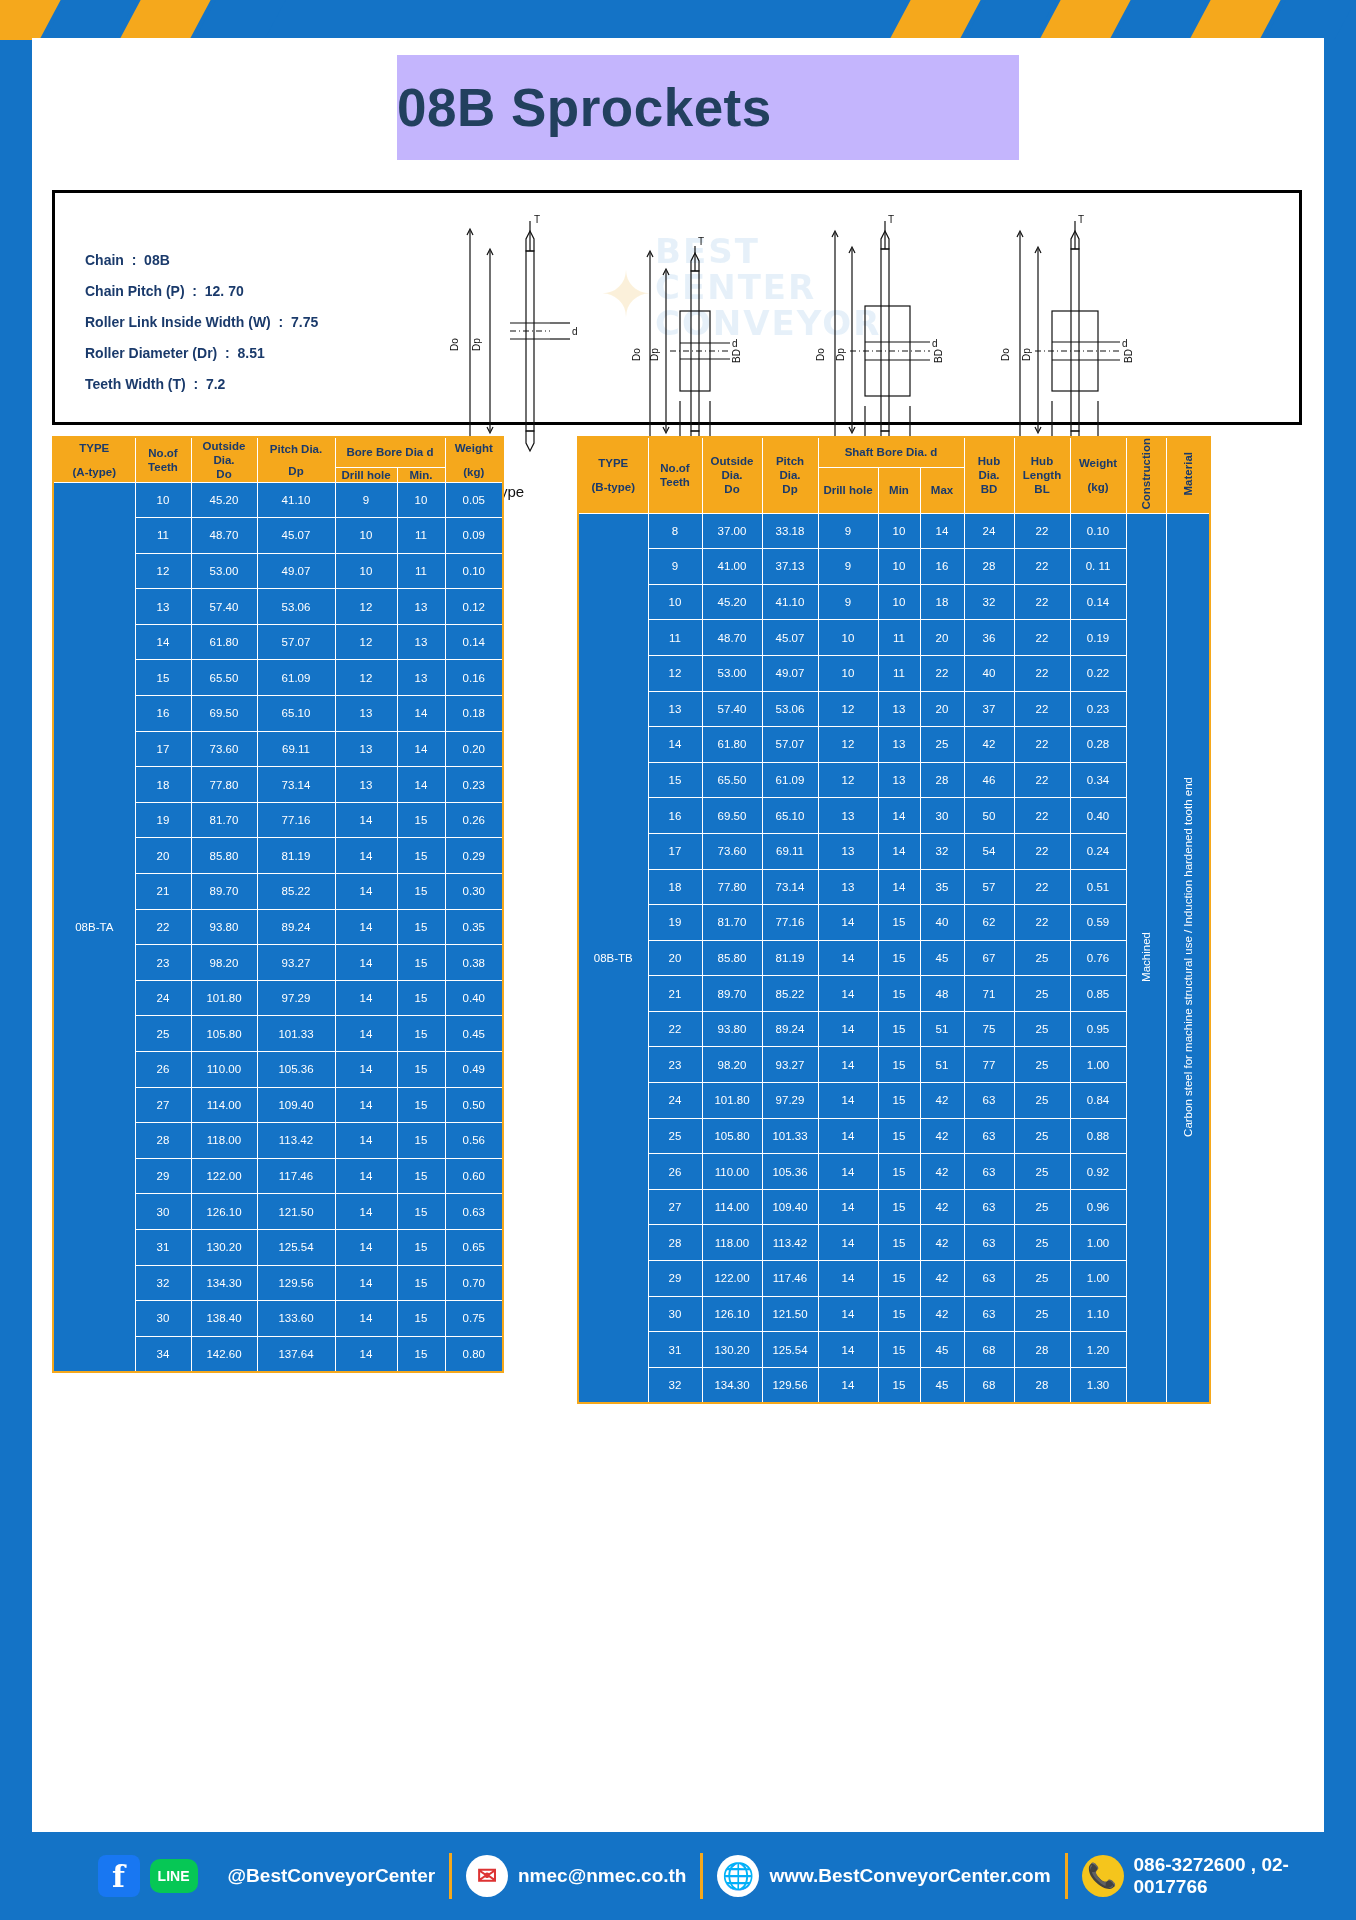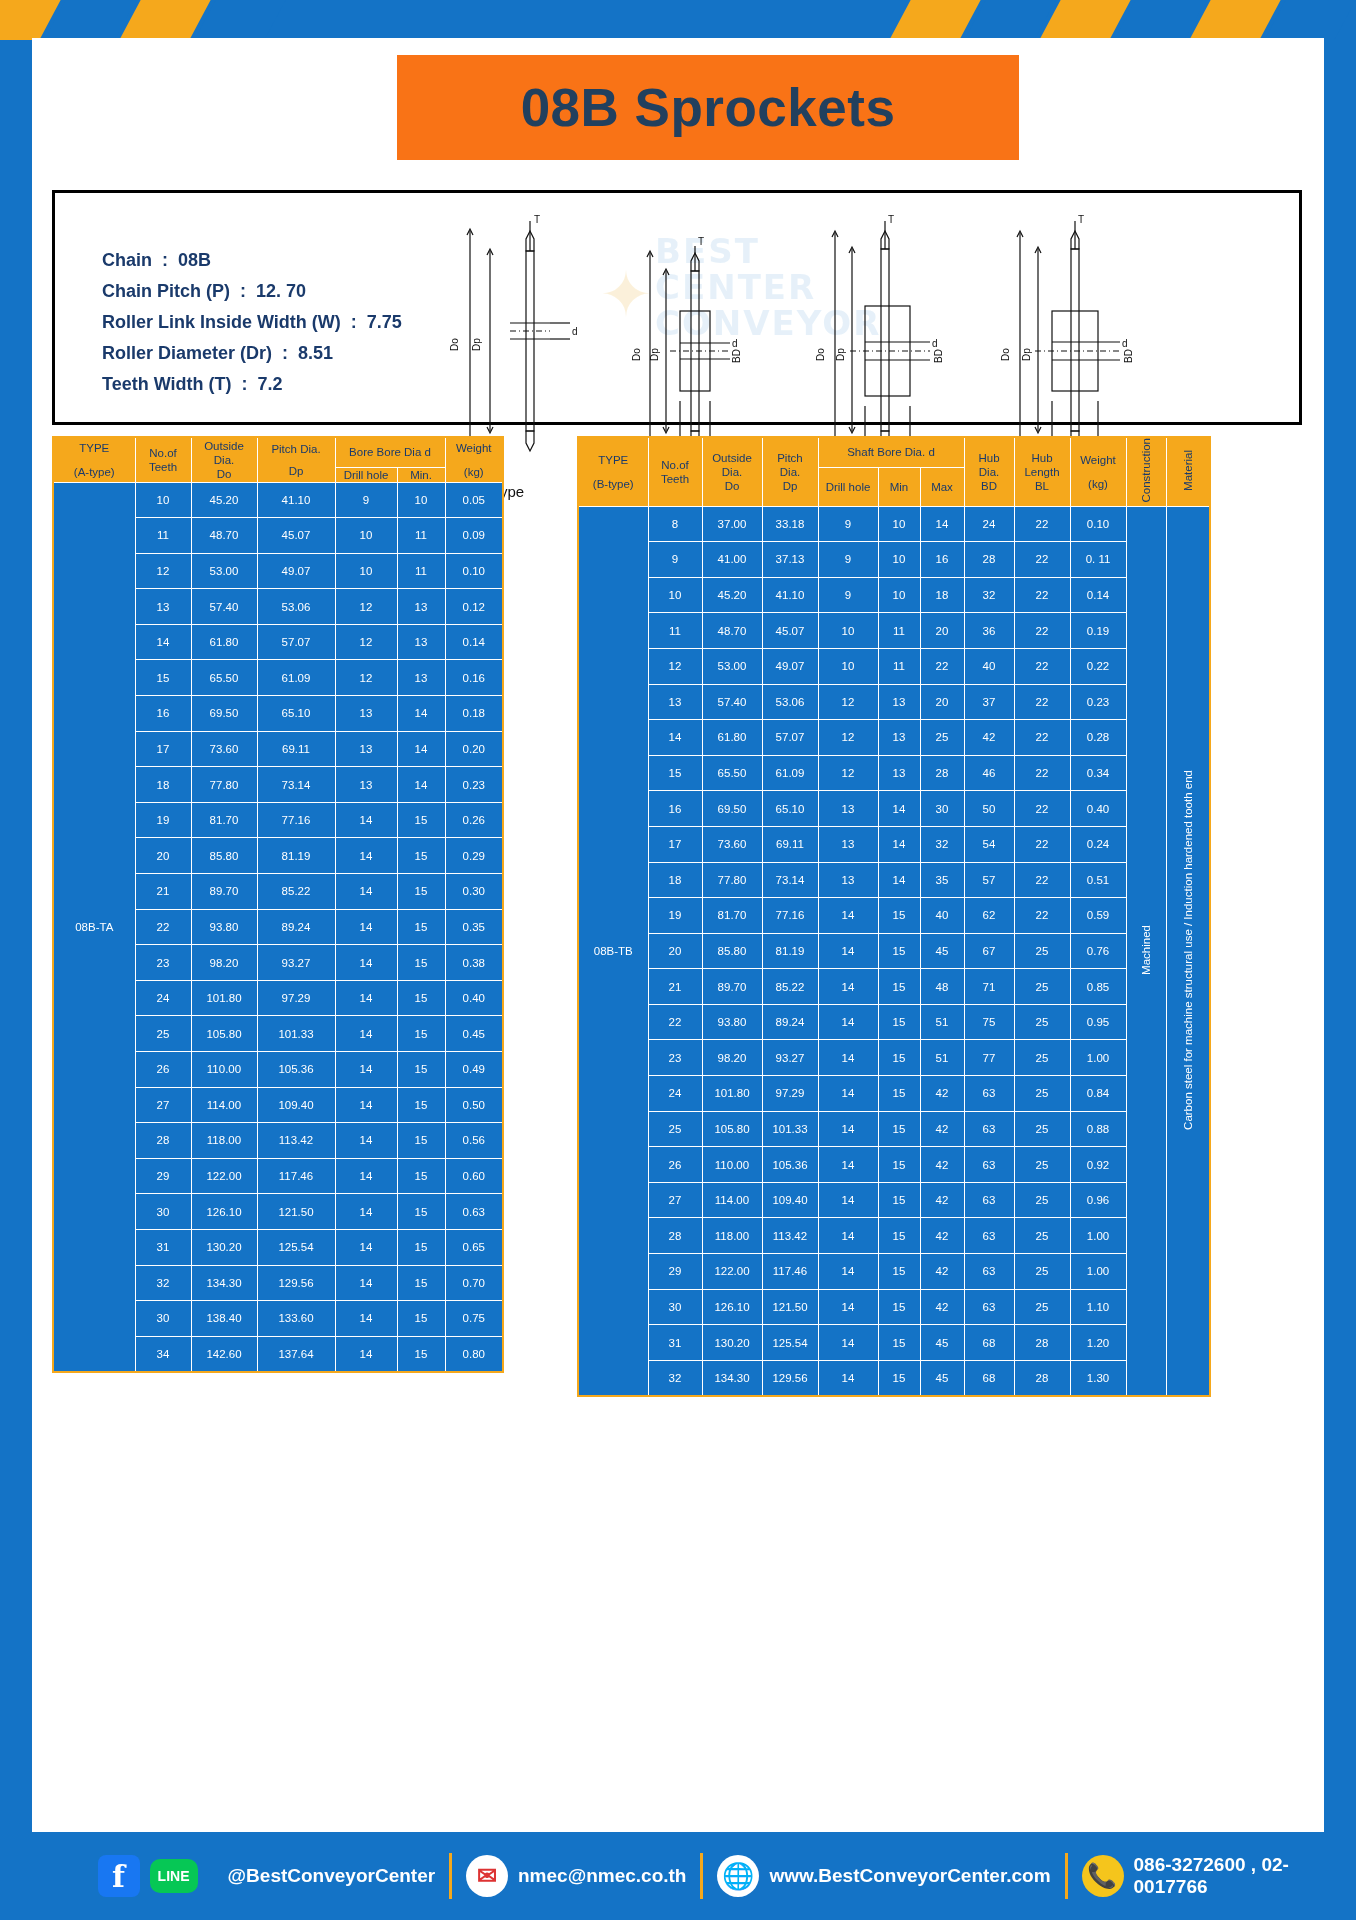--- a/index.html
+++ b/index.html
@@ -29,41 +29,41 @@
     position:absolute;
     left:32px; top:38px;
     width:1292px; height:1836px;
     background:#ffffff;
   }
 
   
   .title-band {
     position:absolute; left:365px; top:17px;
     width:622px; height:105px;
-    background:#f97316;
-    display:flex; align-items:center; justify-content:center;
+    background:#c4b5fd;
+    display:flex; align-items:center; justify-content:flex-start;
   }
   .title-band h1 {
     margin:0;
     font-size:53px;
     font-weight:bold;
     color:#22405e;
     letter-spacing:0.5px;
   }
 
   
   .spec-box {
     position:absolute; left:20px; top:152px;
     width:1250px; height:235px;
     border:3px solid #000;
     background:#fff;
   }
   .spec-list {
-    position:absolute; left:47px; top:52px;
-    font-size:18px; font-weight:bold; color:#1a3a6b;
+    position:absolute; left:30px; top:52px;
+    font-size:14px; font-weight:bold; color:#1a3a6b;
     line-height:31px;
   }
   .spec-list div { white-space:pre; }
 
   
   .watermark {
     position:absolute; left:600px; top:40px;
     width:420px; height:160px;
     opacity:0.22;
     pointer-events:none;
@@ -95,21 +95,21 @@
   }
   th, td {
     border:1px solid #ffffff;
     text-align:center;
     padding:0;
   }
   .tbl-a, .tbl-b { background:#1473c6; }
   .tbl-a th, .tbl-b th {
     background:#f5a81c;
     color:#1a3a6b;
-    font-weight:normal;
+    font-weight:bold;
     font-size:11.5px;
     border:1px solid #ffffff;
     line-height:14px;
   }
   .tbl-a { position:absolute; left:0; top:0; }
   .tbl-b { position:absolute; left:525px; top:0; }
   .tbl-a td, .tbl-b td { height:35.6px; font-size:11.5px; }
   .outerborder { border:2px solid #f5a81c; }
 
   .vert {

